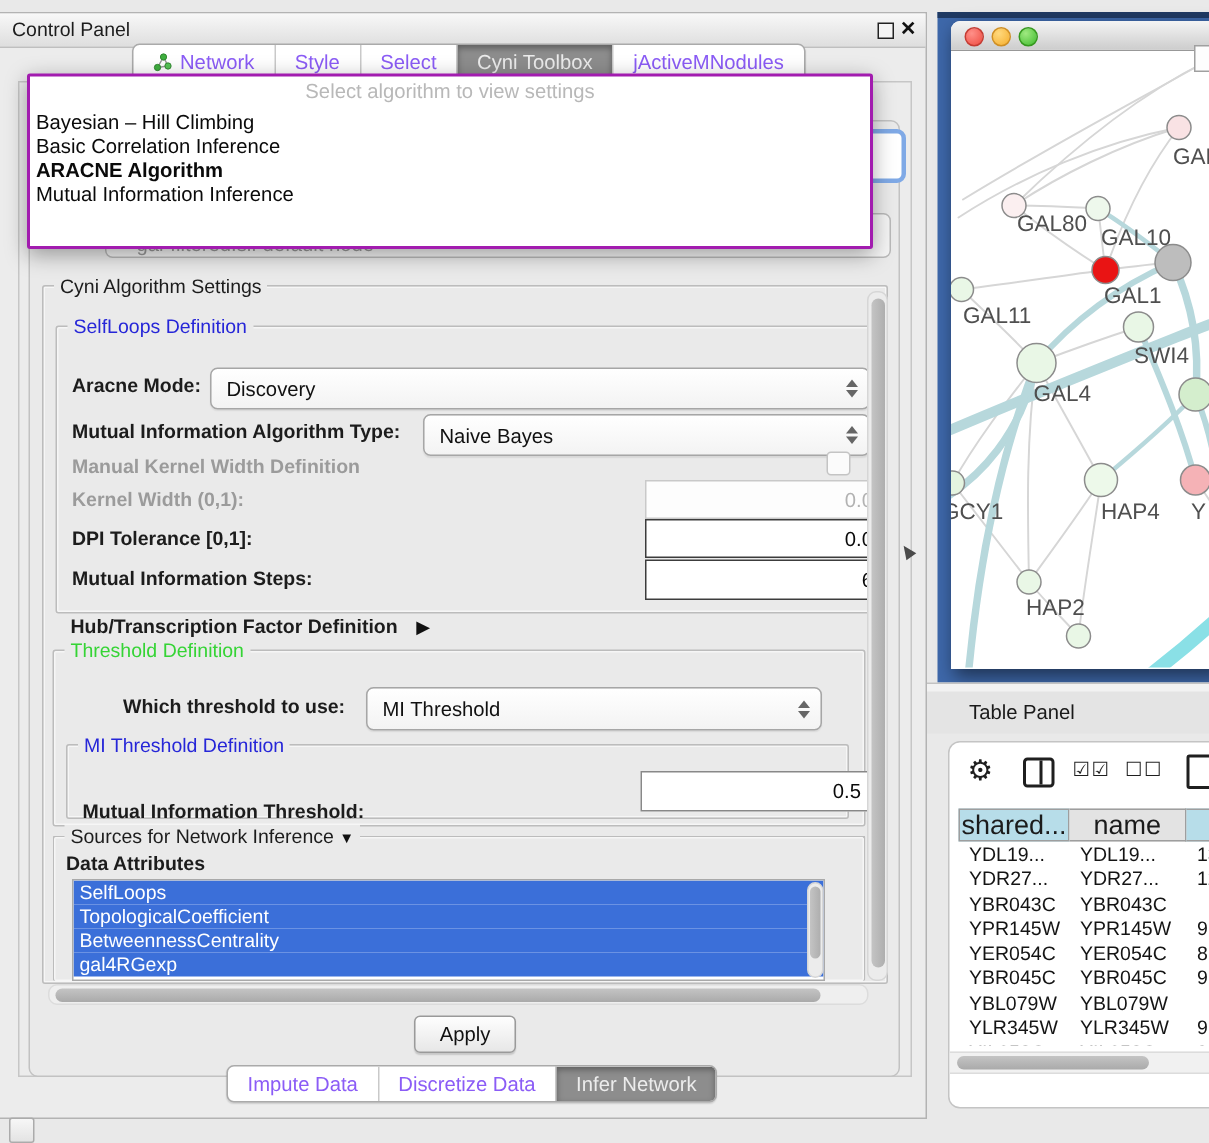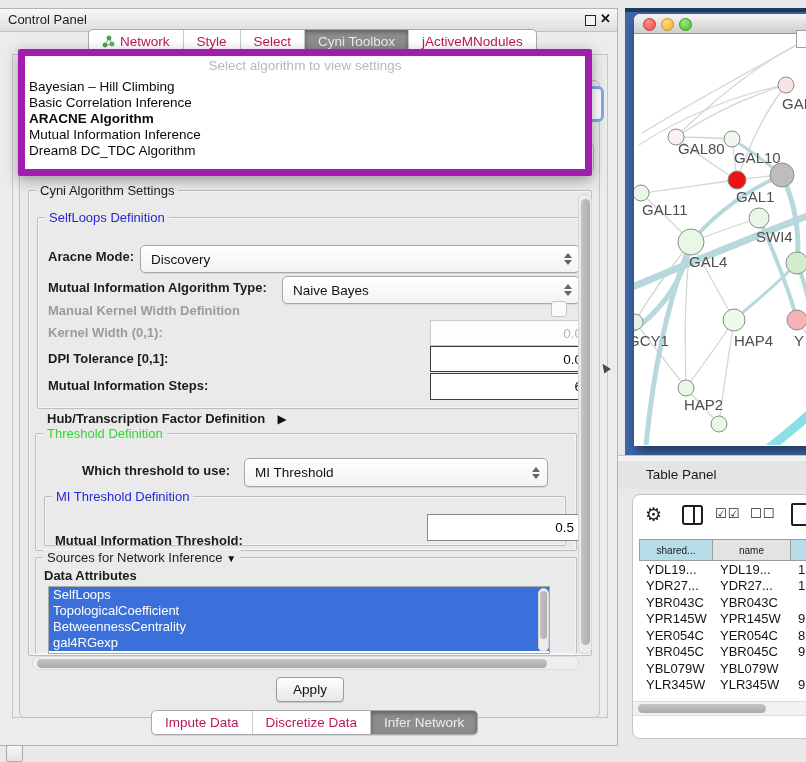--- a/index.html
+++ b/index.html
@@ -6,35 +6,35 @@
     background:#e9e9e9;font-family:"Liberation Sans",sans-serif;-webkit-font-smoothing:antialiased;}
   .abs{position:absolute;}
   
   #control-panel{left:0;top:8px;width:617px;height:736px;background:#ececec;border:1px solid #b3b3b3;border-left:none;}
   #cp-titlebar{left:0;top:0;width:617px;height:22px;background:linear-gradient(#f8f8f8,#dedede);border-bottom:1px solid #bfbfbf;}
   #cp-title{left:8px;top:3px;font-size:13px;color:#1d1d1d;}
   #float-btn{left:585px;top:6px;width:9px;height:9px;border:1.5px solid #222;background:#f4f4f4;}
   #close-btn{left:600px;top:2px;font-size:13px;font-weight:bold;color:#111;}
   
   .segbar{display:flex;height:23px;background:#fff;border:1px solid #aaa;border-radius:5px;overflow:hidden;box-shadow:0 1px 1px rgba(0,0,0,.12);}
-  .seg{display:flex;align-items:center;gap:5px;padding:0 13px;font-size:13.5px;color:#be185d;border-left:1px solid #c9c9c9;white-space:nowrap;}
+  .seg{display:flex;align-items:center;gap:5px;padding:0 13px;font-size:13.5px;color:#8b5cf6;border-left:1px solid #c9c9c9;white-space:nowrap;}
   .seg:first-child{border-left:none;}
   .seg.sel{background:#8d8d8d;color:#ececec;box-shadow:inset 0 2px 4px rgba(0,0,0,.35);}
   #top-tabs{left:88px;top:29px;}
   #bottom-tabs{left:151px;top:710px;}
   
   #tab-content{left:12px;top:54px;width:594px;height:662px;border:1px solid #c6c6c6;background:#ececec;}
   #settings-card{left:19px;top:80px;width:579px;height:636px;border:1px solid #c2c2c2;border-radius:6px;background:#eaeaea;z-index:1;}
   
   #ghost-label{left:58px;top:74px;font-size:13px;color:#8f8f8f;opacity:.4;z-index:2;}
   #ghost-combo{left:70px;top:142px;width:522px;height:28px;border:1px solid #b9b9b9;border-radius:5px;background:#f4f4f4;z-index:2;overflow:hidden;}
   #ghost-combo span{position:absolute;left:20px;bottom:1px;font-size:13.5px;color:#9a9a9a;white-space:nowrap;}
   #blue-frag{left:574px;top:86px;width:24px;height:30px;border:3px solid #7fa9e6;border-radius:6px;background:#fff;z-index:2;}
   
-  #algo-popup{left:18px;top:49px;width:560px;height:113px;background:#fff;border:7px solid #a21caf;border-radius:2px;
+  #algo-popup{left:18px;top:49px;width:560px;height:113px;background:#fff;border:2px solid #a21caf;border-radius:2px;
     box-shadow:0 4px 14px rgba(0,0,0,.35);z-index:10;}
   #algo-ph{left:0;top:2px;width:560px;text-align:center;font-size:13.5px;color:#b8b8b8;}
   #algo-opts{left:0;top:23px;width:560px;}
   .opt{height:16px;line-height:16px;padding-left:4px;font-size:13.5px;color:#0a0a0a;white-space:nowrap;}
   .opt.sel{font-weight:bold;}
   
   .grp{position:absolute;border:1px solid #bcbcbc;border-radius:2px;box-shadow:inset 0 0 0 1px rgba(255,255,255,.55);}
   .gtitle{position:absolute;top:-8px;left:7px;background:#eaeaea;padding:0 4px;font-size:13px;color:#1c1c1c;white-space:nowrap;}
   .gtitle.blue{color:#2626d8;}
   .gtitle.green{color:#35d435;}
@@ -82,21 +82,21 @@
   #tp-strip{left:618px;top:455px;width:188px;height:6px;background:#f2f2f2;border-top:1px solid #c2c2c2;}
   #tp-bar{left:618px;top:461px;width:188px;height:28px;background:#e4e4e4;}
   #tp-title{left:28px;top:6px;font-size:13.5px;color:#1a1a1a;}
   #table-card{left:632px;top:494px;width:190px;height:243px;background:#fff;border:1px solid #c4c4c4;border-radius:8px;overflow:hidden;}
   .ticon{position:absolute;color:#1f1f1f;font-family:"DejaVu Sans",sans-serif;}
   #icon-split{width:17px;height:16px;border:2px solid #1f1f1f;border-radius:3px;}
   #icon-split i{position:absolute;left:50%;top:0;width:2px;height:100%;background:#1f1f1f;}
   #icon-doc{width:15px;height:19px;border:2px solid #1f1f1f;border-radius:2px;}
   #net-table{position:absolute;left:6px;top:44px;}
   .thead{display:flex;}
-  .th{height:22px;display:flex;align-items:center;justify-content:center;font-size:10px;color:#1b1b1b;
+  .th{height:22px;display:flex;align-items:center;justify-content:center;font-size:18px;color:#1b1b1b;
     border:1px solid #9e9e9e;border-left:none;background:#e3e3e3;box-sizing:border-box;}
   .th:first-child{border-left:1px solid #9e9e9e;}
   .th.hl{background:#b7dde9;}
   .trow{display:flex;}
   .td{height:16.5px;display:flex;align-items:center;font-size:13px;color:#141414;padding-left:7px;
     box-sizing:border-box;overflow:hidden;white-space:nowrap;}
   
   #tiny-btn{left:6px;top:745px;width:15px;height:15px;border:1px solid #ababab;background:linear-gradient(#f7f7f7,#e3e3e3);border-radius:2px;}
   #cursor-mark{left:601px;top:363px;width:0;height:0;border-left:4px solid transparent;border-right:4px solid transparent;
     border-bottom:9px solid #4a4a4a;transform:rotate(-35deg);}
@@ -148,21 +148,20 @@
 </div>
 <div class="abs" id="blue-frag"></div>
 
 <div class="abs" id="algo-popup">
   <div class="abs" id="algo-ph">Select algorithm to view settings</div>
   <div class="abs" id="algo-opts">
       <div class="opt">Bayesian – Hill Climbing</div>
       <div class="opt">Basic Correlation Inference</div>
       <div class="opt sel">ARACNE Algorithm</div>
       <div class="opt">Mutual Information Inference</div>
-      <div class="opt">Dream8 DC_TDC Algorithm</div>
     </div>
 </div>
 
 <div class="grp" id="settings-group" style="left:28px;top:190px;width:562px;height:464px;z-index:3;">
   <span class="gtitle">Cyni Algorithm Settings</span>
 
   <div class="grp" style="left:8px;top:26px;width:542px;height:190px;">
     <span class="gtitle blue">SelfLoops Definition</span>
     <span class="lbl" style="left:10px;top:31px;">Aracne Mode:</span>
     <div class="combo" style="left:102px;top:27px;width:428px;height:26px;">

